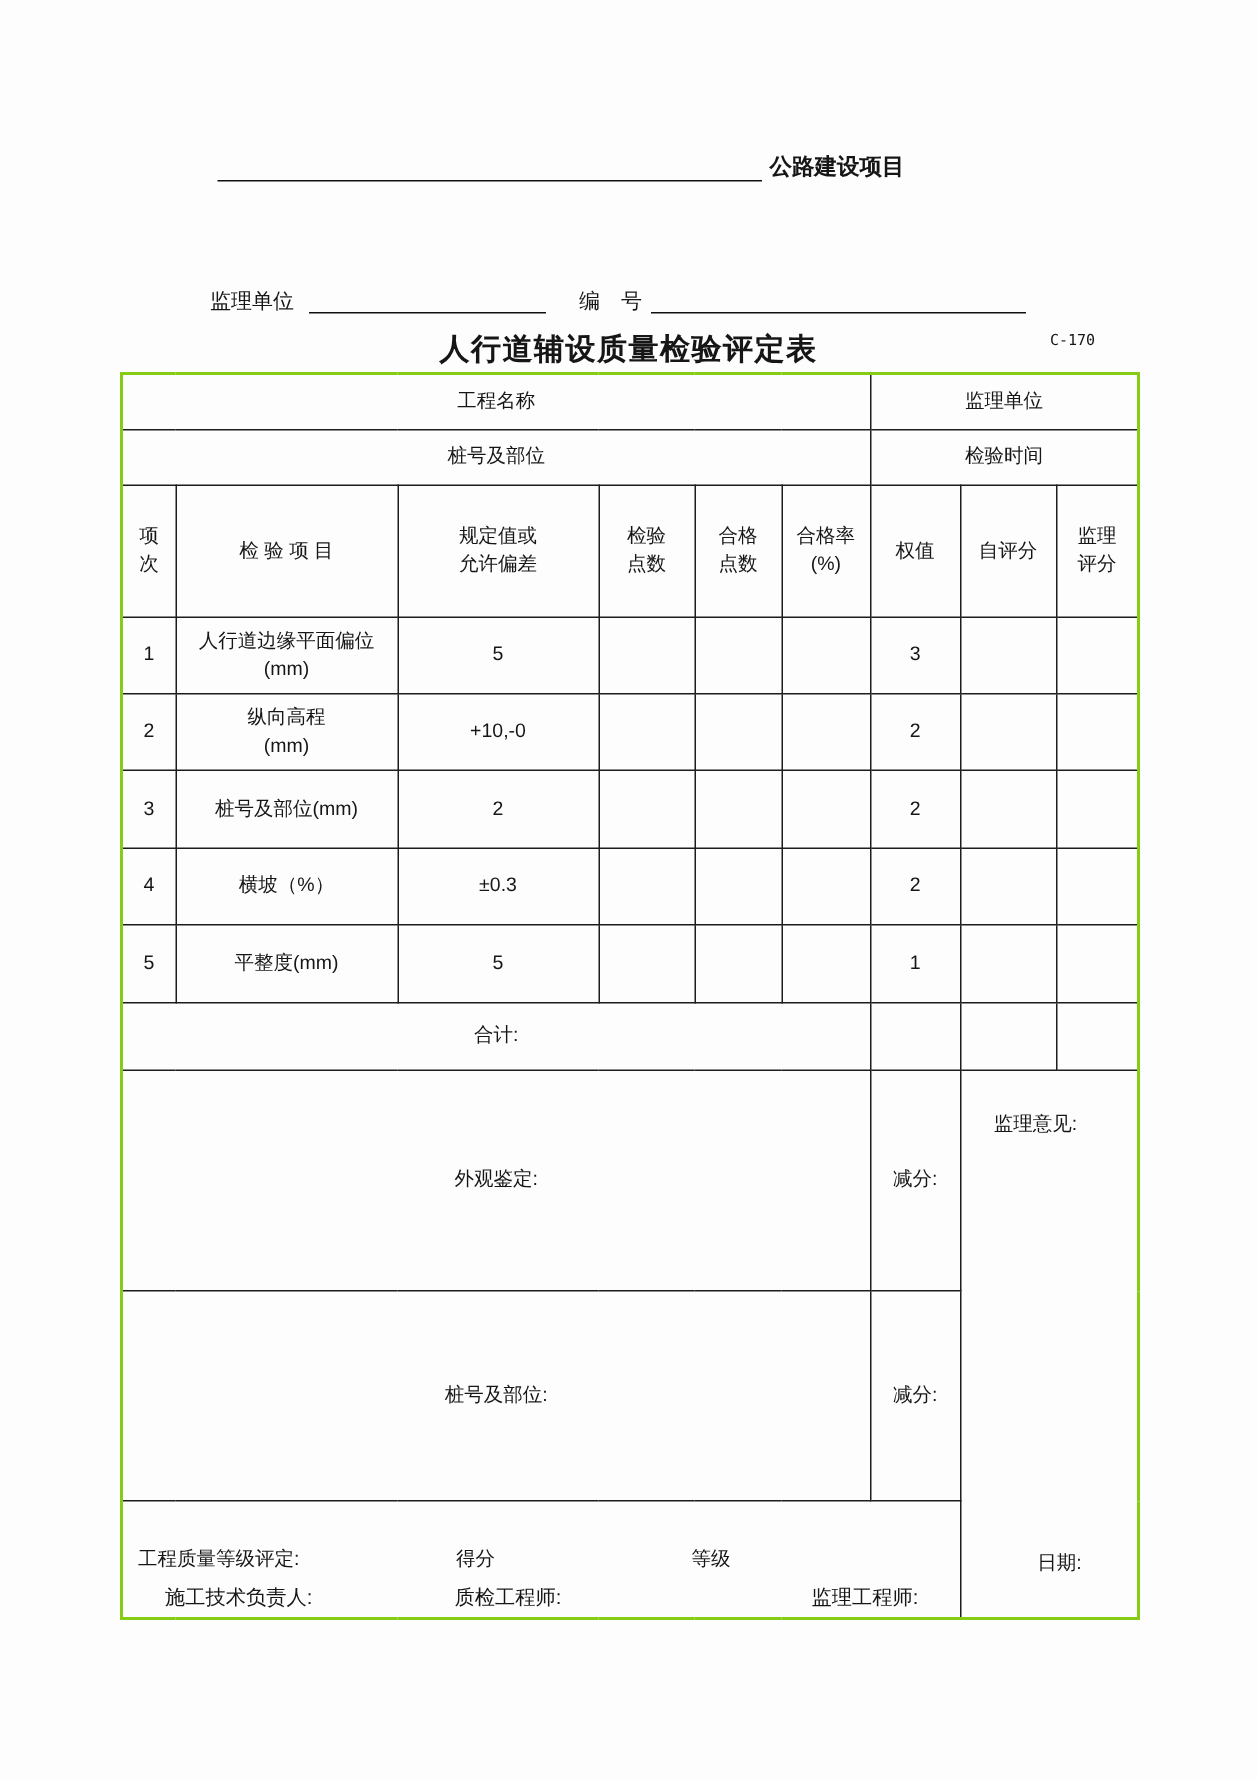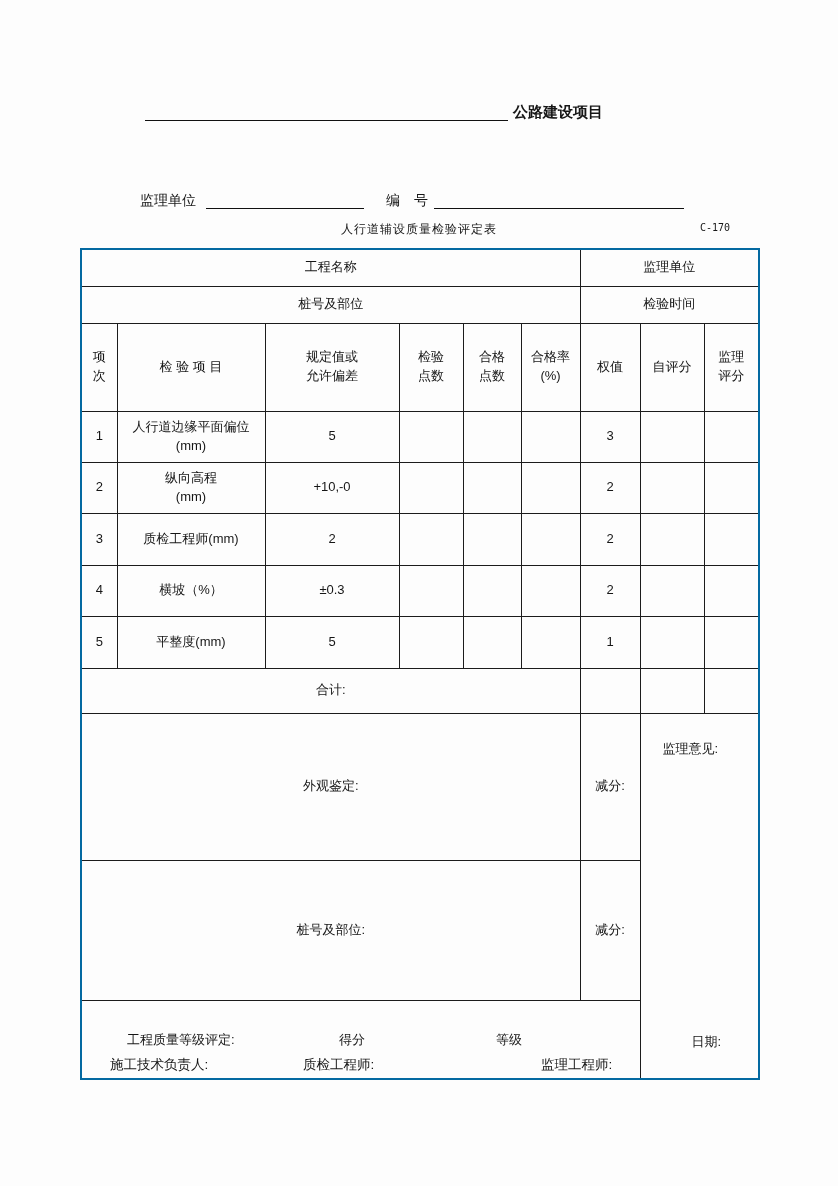--- a/index.html
+++ b/index.html
@@ -11,37 +11,37 @@
   .lbl{font-size:14px;line-height:18px;white-space:pre;}
   .lbl-bold{font-size:15px;font-weight:bold;line-height:19px;white-space:pre;}
   .uline{display:inline-block;border-bottom:1.5px solid #111;height:16px;}
 
   .row-proj{left:145px;top:102px;width:458px;}
   .row-legal{left:140px;top:130px;width:544px;}
   .row-contract{left:140px;top:161px;width:544px;}
   .row-super{left:140px;top:191px;width:544px;}
 
   .title-wrap{position:absolute;left:80px;top:219px;width:678px;text-align:center;}
-  .form-title{font-size:12px;font-weight:normal;letter-spacing:1px;}
+  .form-title{font-size:20px;font-weight:bold;letter-spacing:1px;}
   .form-code{position:absolute;left:700px;top:222px;font-size:10px;font-family:"DejaVu Sans Mono",monospace;}
 
   
-  table.main{position:absolute;left:80px;top:248px;width:678px;border-collapse:collapse;table-layout:fixed;border:2px solid #0369a1;}
+  table.main{position:absolute;left:80px;top:248px;width:678px;border-collapse:collapse;table-layout:fixed;border:2px solid #84cc16;}
   table.main td{border:1px solid #1c1c1c;font-size:13px;text-align:center;vertical-align:middle;padding:0;white-space:pre-line;line-height:1.45;}
   td.info-left{text-align:left;padding-left:12px;}
   td.info-right{text-align:left;padding-left:24px;}
   td.total-cell{text-align:left;padding-left:4px;}
   td.block{text-align:left;vertical-align:top;padding:9px 0 0 14px;}
   td.deduct{text-align:left;vertical-align:top;padding:7px 0 0 8px;}
   td.opinion{vertical-align:top;padding:0;}
   .opinion-inner{display:flex;flex-direction:column;height:327px;text-align:left;}
   .opinion-top{padding:8px 4px 0 22px;}
   .opinion-date{margin-top:auto;padding:0 0 8px 14px;text-align:center;}
   td.grade-row{position:relative;}
-  .grade-abs{position:absolute;top:50%;transform:translateY(-50%);white-space:pre;margin-left:35px;}
+  .grade-abs{position:absolute;top:50%;transform:translateY(-50%);white-space:pre;}
 
   
   .sig-row{position:absolute;left:0;top:1056px;width:830px;height:20px;margin-left:20px;}
   .sig{position:absolute;font-size:13.5px;white-space:pre;}
 </style>
 </head>
 <body>
 
 <div class="page">
 
@@ -124,21 +124,21 @@
       <td>+10,-0</td>
       <td></td>
       <td></td>
       <td></td>
       <td>2</td>
       <td></td>
       <td></td>
     </tr>
     <tr style="height:52px">
       <td>3</td>
-      <td>质检工程师(mm)</td>
+      <td>桩号及部位(mm)</td>
       <td>2</td>
       <td></td>
       <td></td>
       <td></td>
       <td>2</td>
       <td></td>
       <td></td>
     </tr>
     <tr style="height:51px">
       <td>4</td>

